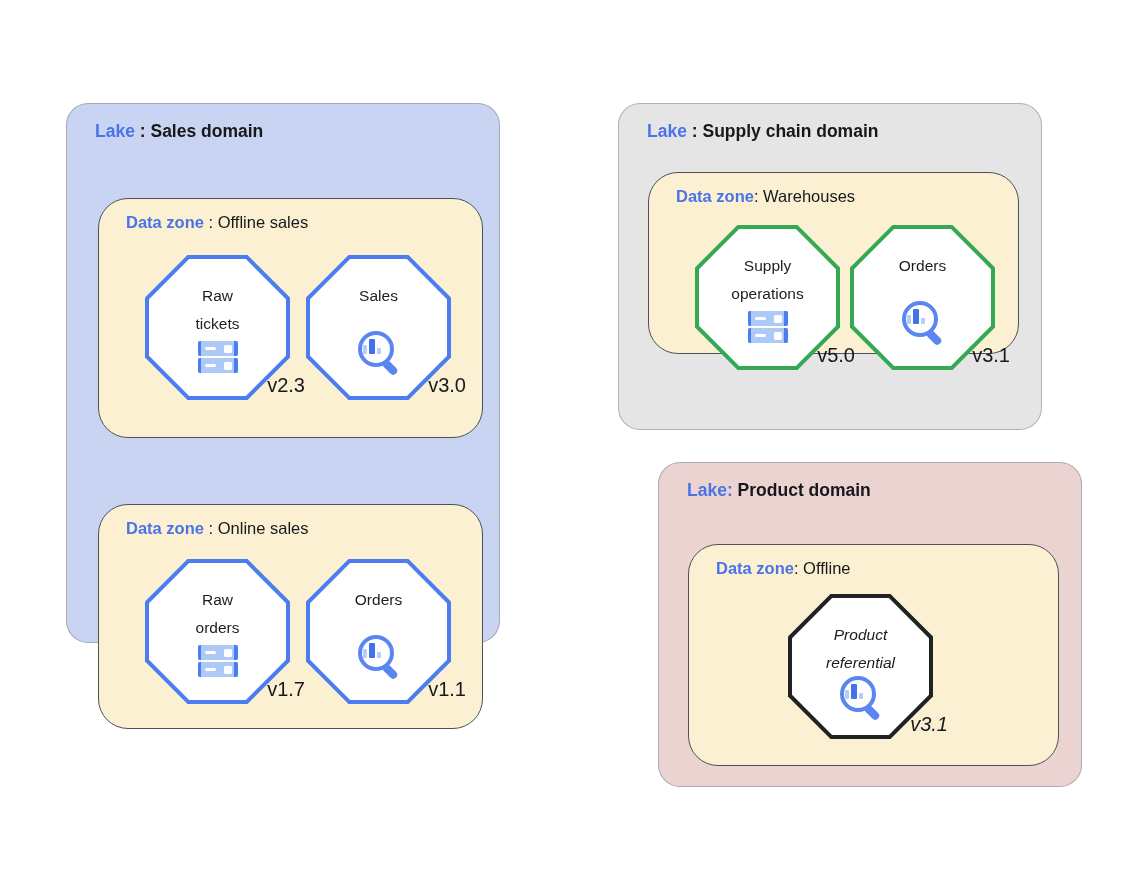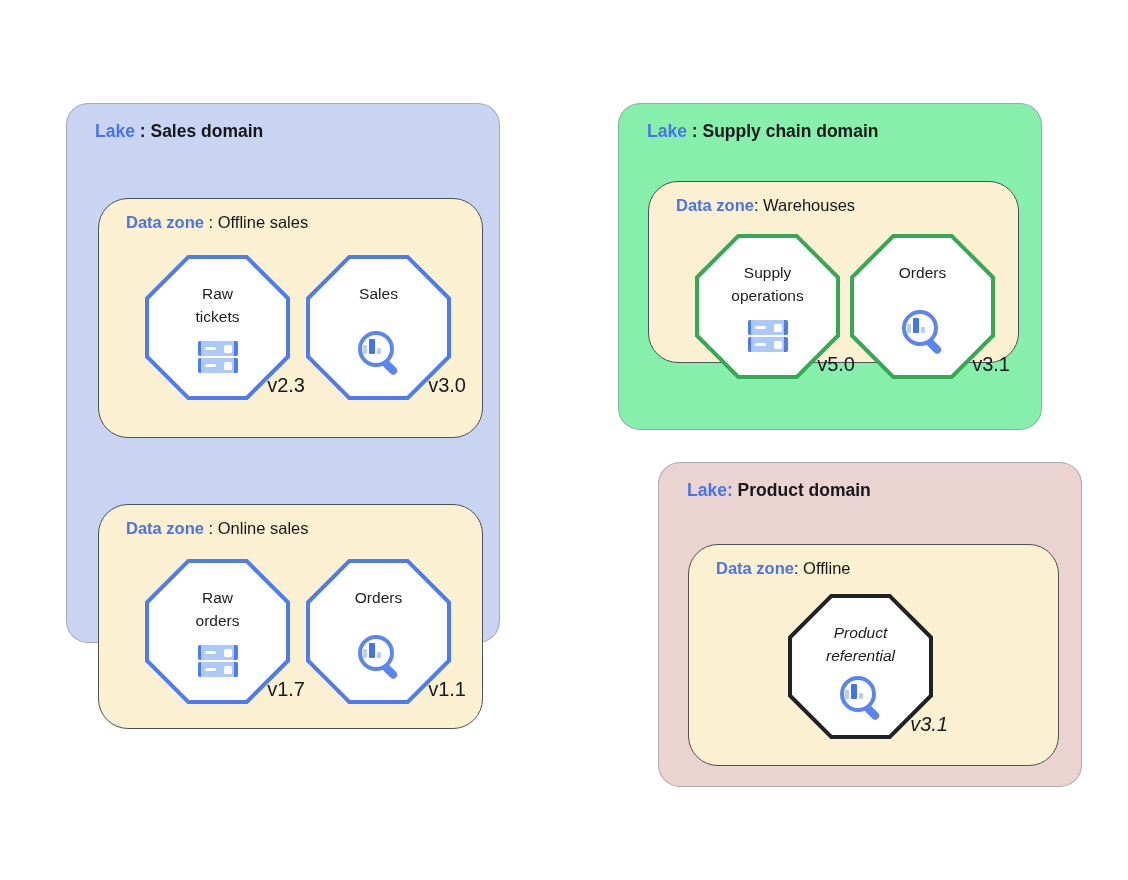--- a/index.html
+++ b/index.html
@@ -3,44 +3,44 @@
 <meta charset="utf-8">
 <style>
   html,body{margin:0;padding:0;background:#ffffff;}
   #canvas{
     position:relative;width:1128px;height:880px;background:#ffffff;overflow:hidden;
     font-family:"Liberation Sans","DejaVu Sans",sans-serif;color:#1c1d21;
   }
   
   .lake{position:absolute;border-radius:22px;border:1px solid rgba(128,134,148,.55);box-sizing:border-box;}
   .lake.sales  {left:66px; top:103px;width:434px;height:540px;background:#c9d4f2;padding-left:39px;}
-  .lake.supply {left:618px;top:103px;width:424px;height:327px;background:#86efac;padding-left:44px;}
+  .lake.supply {left:618px;top:103px;width:424px;height:327px;background:#e5e5e5;padding-left:44px;}
   .lake.product{left:618px;top:462px;width:424px;height:325px;background:#ebd3d1;margin-left:40px;}
   .lake-label{position:absolute;left:28px;top:17px;font-size:17.5px;font-weight:700;white-space:pre;}
   .blue{color:#4a73e8;}
   .dark{color:#17181c;}
   
   .zone{position:absolute;background:#fbf1d2;border:1.6px solid #4d5156;border-radius:30px;box-sizing:border-box;}
   .zone.offline   {left:31px;top:94px; width:385px;height:240px;}
   .zone.online    {left:31px;top:400px;width:385px;height:225px;}
-  .zone.warehouses{left:29px;top:77px; width:371px;height:182px;}
+  .zone.warehouses{left:29px;top:68px; width:371px;height:182px;}
   .zone.products  {left:29px;top:81px; width:371px;height:222px;}
   .zone-label{position:absolute;left:27px;top:14px;font-size:16.5px;font-weight:400;white-space:pre;color:#17181c;}
   .zone-label .blue{font-weight:700;}
   
   .entity{position:absolute;width:145px;height:145px;}
   .oct{position:absolute;inset:0;
        clip-path:polygon(29.29% 0%,70.71% 0%,100% 29.29%,100% 70.71%,70.71% 100%,29.29% 100%,0% 70.71%,0% 29.29%);}
   .oct-in{position:absolute;inset:4px;background:#ffffff;
        clip-path:polygon(29.29% 0%,70.71% 0%,100% 29.29%,100% 70.71%,70.71% 100%,29.29% 100%,0% 70.71%,0% 29.29%);}
   .oc-blue  .oct{background:#4b7cf0;}
   .oc-green .oct{background:#34a853;}
   .oc-black .oct{background:#202124;}
   .e-name{position:absolute;top:27px;left:8px;right:8px;text-align:center;
-          font-size:15.5px;line-height:23px;color:#1c1d21;white-space:pre-line;}
+          font-size:15.5px;line-height:28px;color:#1c1d21;white-space:pre-line;}
   .e-ver{position:absolute;right:-15px;bottom:3px;font-size:20px;color:#17181c;}
   
   .icon-storage{position:absolute;left:50%;transform:translateX(-50%);top:86px;width:40px;}
   .srv-bar{position:relative;width:40px;height:15px;background:#adc9f8;border-radius:2px;margin-bottom:2px;overflow:hidden;}
   .srv-bar:last-child{margin-bottom:0;}
   .srv-cap-l,.srv-cap-r{position:absolute;top:0;width:3.5px;height:100%;background:#4c7df0;}
   .srv-cap-l{left:0;} .srv-cap-r{right:0;}
   .srv-dash{position:absolute;left:7px;top:6px;width:11px;height:3px;background:#ffffff;border-radius:1.5px;}
   .srv-sq{position:absolute;right:6px;top:3.5px;width:8px;height:8px;background:#ffffff;border-radius:1.5px;}
   

